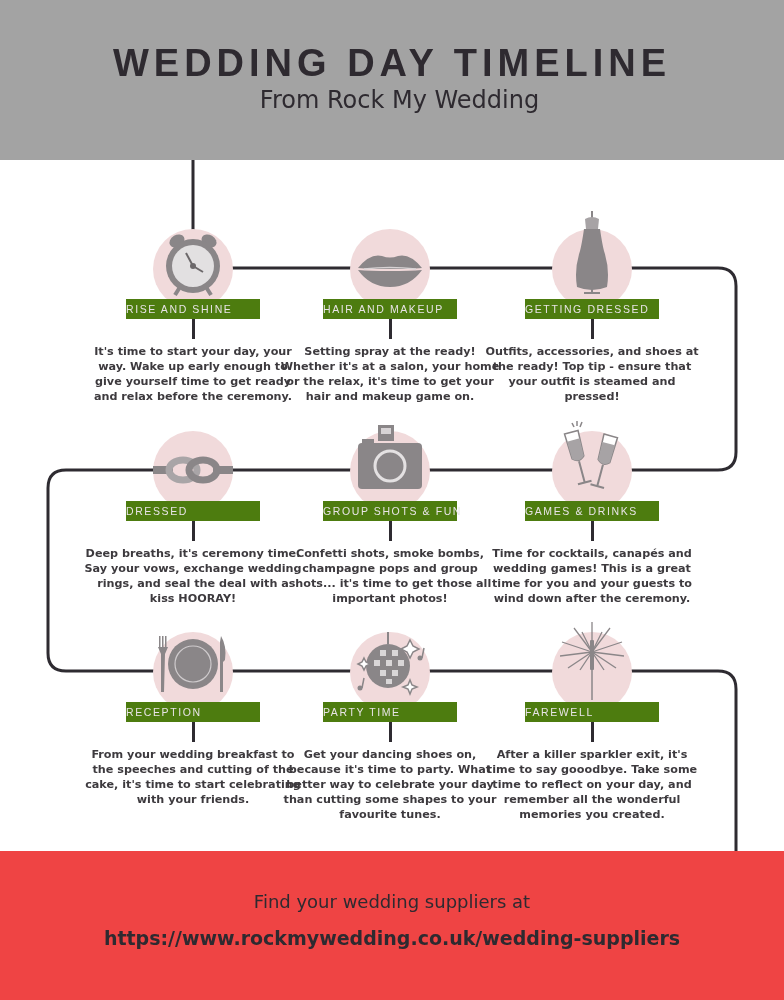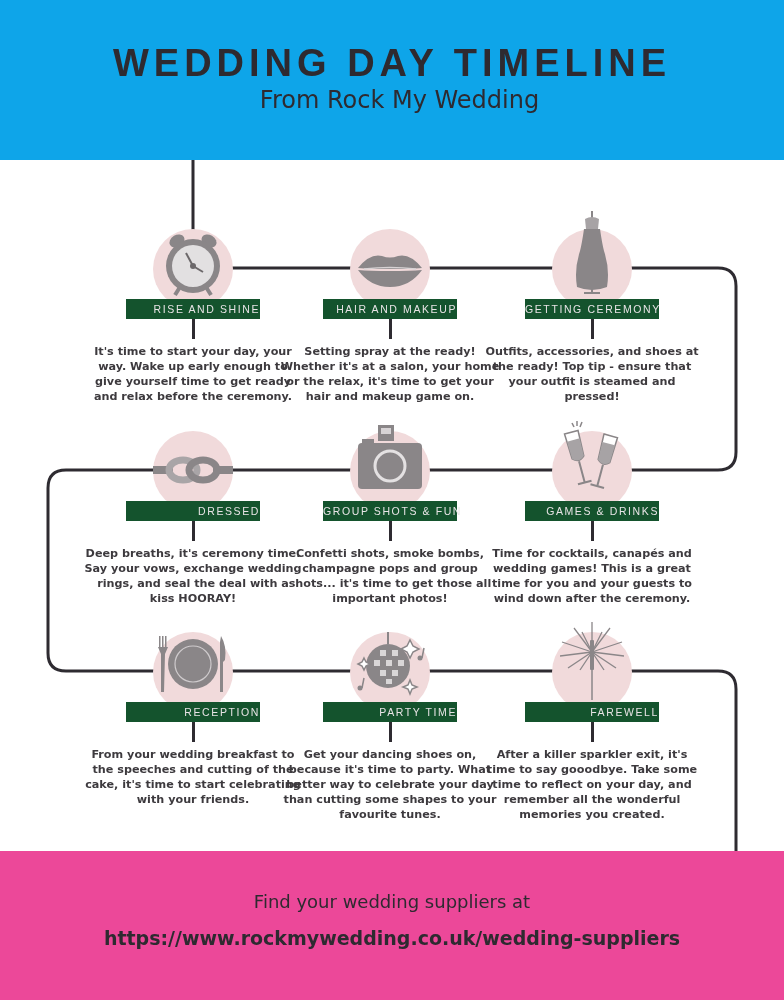--- a/index.html
+++ b/index.html
@@ -4,37 +4,37 @@
 <style>
   html, body { margin: 0; padding: 0; }
   body {
     width: 784px; height: 1000px; position: relative; overflow: hidden;
     background: #ffffff;
     font-family: "DejaVu Sans", sans-serif;
     color: #3a373b;
   }
   .header {
     position: absolute; left: 0; top: 0; width: 784px; height: 160px;
-    background: #0ea5e9;
+    background: #a3a3a3;
     text-align: center;
   }
   .title {
     position: absolute; left: 0; right: 0; top: 42px;
     font-family: "Liberation Sans", sans-serif;
     font-weight: bold; font-size: 38px; letter-spacing: 5px;
     color: #2e2a30;
   }
   .subtitle {
     position: absolute; left: 0; right: 0; top: 86px;
     font-family: "DejaVu Sans", sans-serif;
     font-size: 24px; color: #2e2a30; padding-left: 15px;
   }
   .footer {
     position: absolute; left: 0; top: 851px; width: 784px; height: 149px;
-    background: #ec4899; text-align: center;
+    background: #ef4444; text-align: center;
   }
   .footer-lead {
     position: absolute; left: 0; right: 0; top: 40px;
     font-size: 18px; color: #2e2a30;
   }
   .footer-url {
     position: absolute; left: 0; right: 0; top: 76px;
     font-size: 19px; font-weight: bold; color: #2e2a30;
   }
   svg.lines { position: absolute; left: 0; top: 0; }
@@ -44,23 +44,23 @@
     width: 80px; height: 80px; top: 0;
   }
   .circle {
     position: absolute; left: 0; top: 0; width: 80px; height: 80px;
     border-radius: 50%; background: #f1dadb;
   }
   .icon-wrap svg { position: absolute; left: 0; top: 0; }
   .label {
     position: absolute; left: 50%; transform: translateX(-50%);
     top: 70px; width: 134px; height: 20px;
-    background: #14532d; color: #e8e4e6;
+    background: #4d7c0f; color: #e8e4e6;
     font-size: 10.5px; letter-spacing: 1.6px; line-height: 20px;
-    text-align: right; white-space: nowrap;
+    text-align: left; white-space: nowrap;
     font-family: "Liberation Sans", sans-serif;
   }
   .stem {
     position: absolute; left: 50%; width: 3px; margin-left: -1.5px;
     top: 90px; height: 20px; background: #2e2b31;
   }
   .desc {
     position: absolute; left: 0; right: 0; top: 115px;
     text-align: center; font-size: 11.2px; line-height: 15px;
     color: #3d3a3e; font-weight: 600;
@@ -117,21 +117,21 @@
   <div class="icon-wrap">
     <div class="circle"></div>
     <svg width="80" height="80" viewBox="0 0 80 80" style="overflow:visible">
       <line x1="40" y1="-18" x2="40" y2="-10" stroke="#8a8688" stroke-width="2"></line>
       <path d="M33 -10 Q40 -14 47 -10 L46 0 L34 0 Z" fill="#a7a3a5"></path>
       <path d="M32 0 L48 0 Q50 14 52 22 Q58 40 55 58 Q40 64 25 58 Q22 40 28 22 Q30 14 32 0 Z" fill="#8a8688"></path>
       <line x1="40" y1="60" x2="40" y2="64" stroke="#8a8688" stroke-width="2"></line>
       <line x1="32" y1="64" x2="48" y2="64" stroke="#8a8688" stroke-width="2"></line>
     </svg>
   </div>
-  <div class="label">GETTING CEREMONY</div>
+  <div class="label">GETTING DRESSED</div>
   <div class="stem"></div>
   <div class="desc">Outfits, accessories, and shoes at the ready! Top tip - ensure that your outfit is steamed and pressed!</div>
 </div>
 
 <div class="step" style="left:83px; top:431px;">
   <div class="icon-wrap">
     <div class="circle"></div>
     <svg width="80" height="80" viewBox="0 0 80 80">
       <rect x="0" y="35" width="20" height="8" fill="#8a8688"></rect>
       <rect x="60" y="35" width="20" height="8" fill="#8a8688"></rect>

